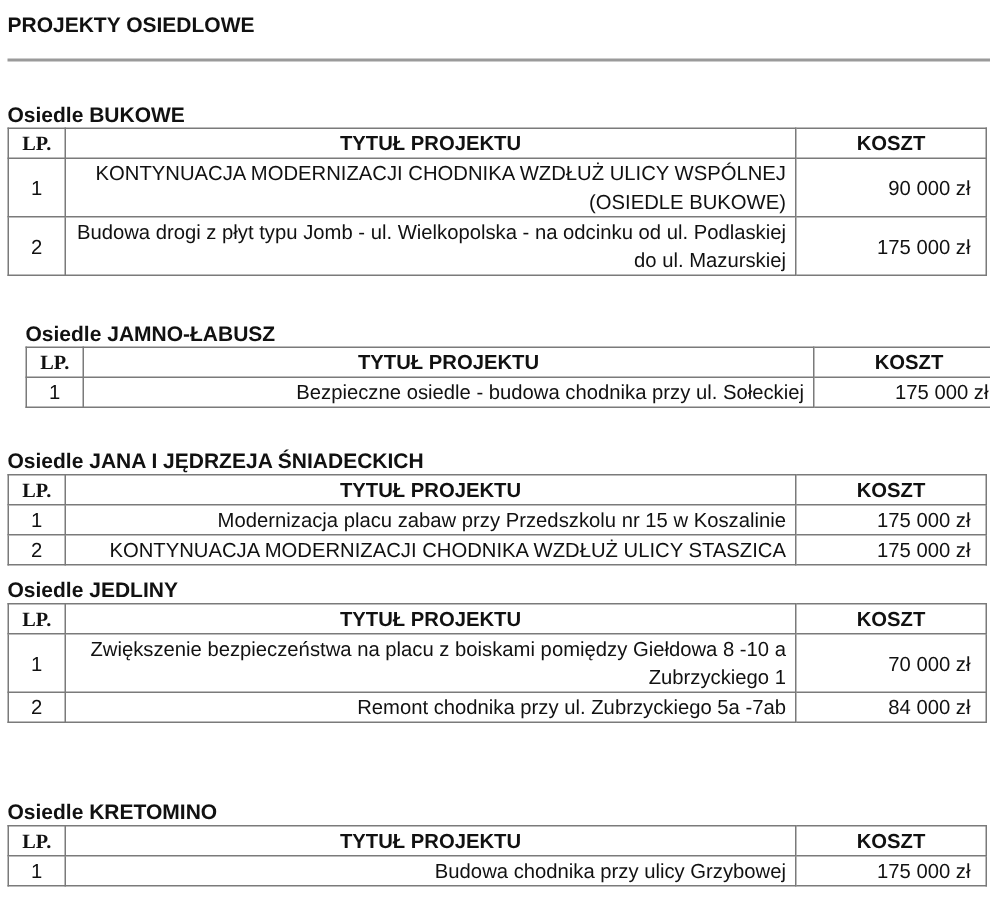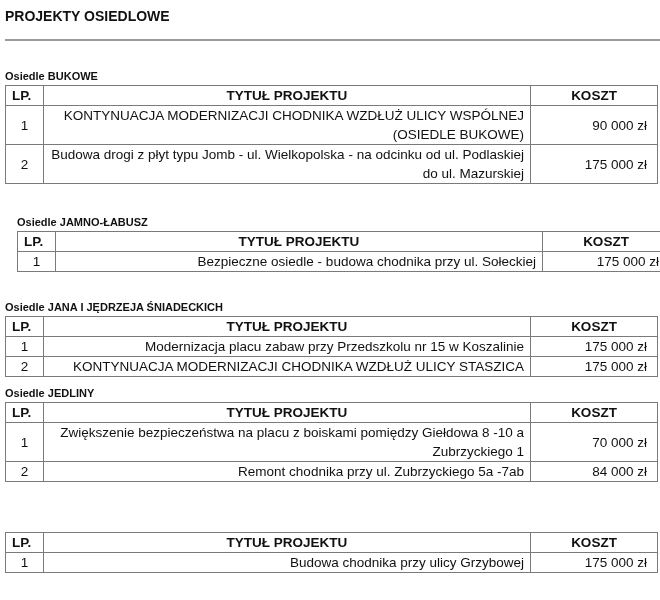--- a/index.html
+++ b/index.html
@@ -35,21 +35,21 @@
       background: #9a9a9a;
     }
     .section {
       position: absolute;
       left: 5px;
       width: 652px;
     }
     .section-title {
       font-family: "Liberation Sans", sans-serif;
       font-weight: bold;
-      font-size: 11px;
+      font-size: 14px;
       height: 18px;
       line-height: 18px;
       margin-bottom: 0;
     }
     table.proj {
       border-collapse: collapse;
       width: 652px;
       table-layout: fixed;
       font-family: "Liberation Sans", sans-serif;
       font-size: 13.5px;
@@ -58,21 +58,21 @@
       border: 1px solid #7a7a7a;
       padding: 0 6px;
       line-height: 19px;
       vertical-align: middle;
     }
     table.proj th {
       font-weight: bold;
       text-align: center;
       height: 19px;
     }
-    table.proj th.col-lp { text-align: left; }
+    table.proj th.col-lp { text-align: center; font-family: Liberation Serif, serif; }
     table.proj td.col-lp { text-align: center; }
     table.proj td.col-cost { text-align: right; padding-right: 10px; }
     table.proj td.col-title { text-align: right; padding-left: 7px; }
     col.c1 { width: 38px; }
     col.c2 { width: 487px; }
     col.c3 { width: 127px; }
   </style>
 </head>
 <body>
 
@@ -181,20 +181,21 @@
       <tr>
         <td class="col-lp">2</td>
         <td class="col-title">Remont chodnika przy ul. Zubrzyckiego 5a -7ab</td>
         <td class="col-cost">84 000 zł</td>
       </tr>
     </tbody>
       </table>
   </div>
 
   <div class="section" style="top:532px;">
+    <div class="section-title">Osiedle KRETOMINO</div>
     <table class="proj">
       <colgroup>
           <col class="c1">
           <col class="c2">
           <col class="c3">
         </colgroup>
       <tbody>
           <tr>
         <th class="col-lp">LP.</th>
         <th>TYTUŁ PROJEKTU</th>

